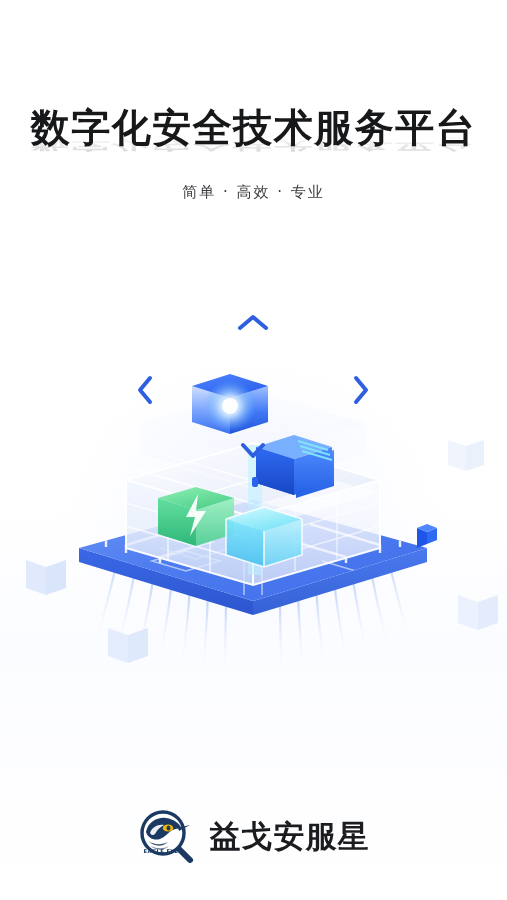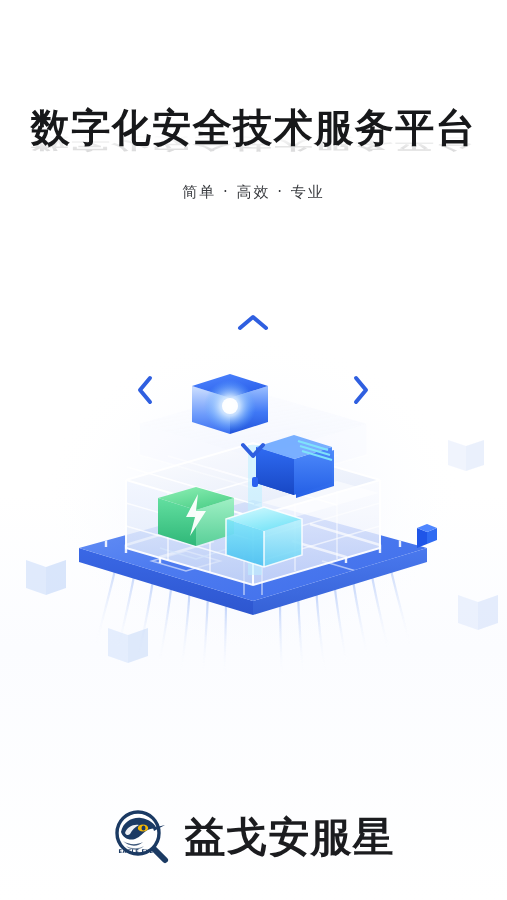--- a/index.html
+++ b/index.html
@@ -98,21 +98,21 @@
     top: 806px;
     width: 507px;
     height: 62px;
     display: flex;
     align-items: center;
     justify-content: center;
     gap: 14px;
   }
   .brand-mark { width: 58px; height: 58px; flex: 0 0 auto; }
   .brand-name {
-    font-size: 41px;
+    font-size: 31px;
     font-weight: 700;
     letter-spacing: 1px;
     color: #1b1c1f;
     font-family: Liberation Serif, serif;
     white-space: nowrap;
   }
 </style>
 </head>
 <body>
 

